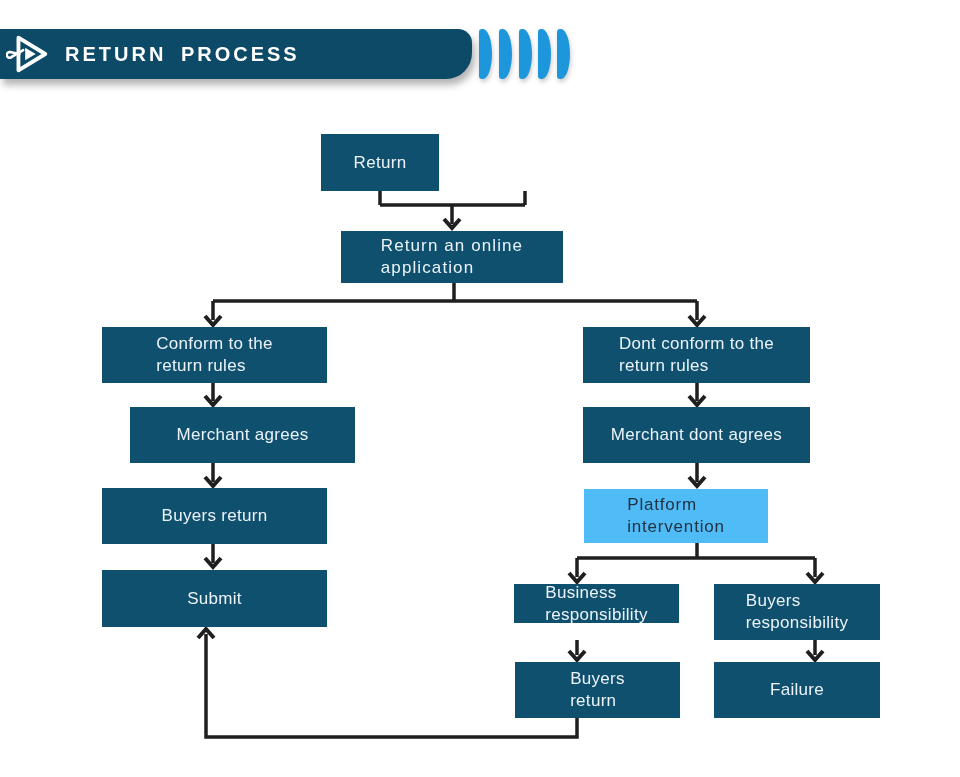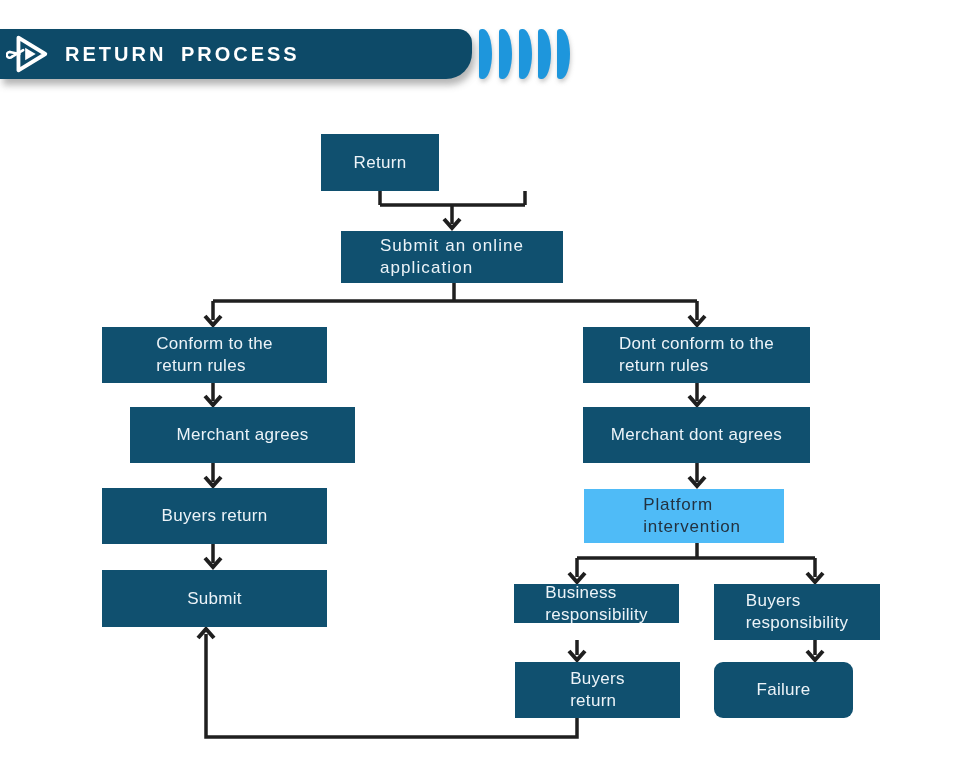--- a/index.html
+++ b/index.html
@@ -35,25 +35,25 @@
   .node.highlight{background:#4fbbf7;color:#233240;}
   .n-return{left:321px;top:134px;width:118px;height:57px;}
   .n-exchanges{left:467px;top:134px;width:115px;height:57px;}
   .n-submit{left:341px;top:231px;width:222px;height:52px;letter-spacing:1.1px;}
   .n-conform{left:102px;top:327px;width:225px;height:56px;}
   .n-merchant-agrees{left:102px;top:407px;width:225px;height:56px;margin-left:28px;}
   .n-buyers-return{left:102px;top:488px;width:225px;height:56px;}
   .n-success{left:102px;top:570px;width:225px;height:57px;}
   .n-dont-conform{left:583px;top:327px;width:227px;height:56px;}
   .n-merchant-dont-agrees{left:583px;top:407px;width:227px;height:56px;}
-  .n-platform{left:584px;top:489px;width:184px;height:54px;letter-spacing:.8px;padding-left:16px;}
+  .n-platform{left:584px;top:489px;width:184px;height:54px;letter-spacing:.8px;}
   .n-business-resp{left:514px;top:584px;width:165px;height:39px;}
   .n-buyers-resp{left:714px;top:584px;width:166px;height:56px;}
   .n-buyers-return-2{left:515px;top:662px;width:165px;height:56px;}
-  .n-failure{left:714px;top:662px;width:139px;height:56px;border-radius:9px;}
+  .n-failure{left:714px;top:662px;width:166px;height:56px;}
 </style>
 </head>
 <body>
 
 <div class="canvas">
 
   <div class="header-bar"></div>
   <svg class="logo" viewBox="0 0 48 48">
     <path d="M13 7 L41 24 L13 41 Z" fill="none" stroke="#ffffff" stroke-width="4" stroke-linejoin="round"></path>
     <path d="M20 17.5 L31 24 L20 30.5 Z" fill="#ffffff"></path>
@@ -84,21 +84,21 @@
       M205 316 L213 325 L221 316   M689 316 L697 325 L705 316
       M205 396 L213 405 L221 396   M689 396 L697 405 L705 396
       M205 477 L213 486 L221 477   M689 477 L697 486 L705 477
       M205 558 L213 567 L221 558
       M569 573 L577 582 L585 573   M807 573 L815 582 L823 573
       M569 651 L577 660 L585 651   M807 651 L815 660 L823 651
       M198 638 L206 629 L214 638"></path>
   </svg>
 
   <div class="node n-return">Return</div>
-  <div class="node n-submit">Submit an online
+  <div class="node n-submit">Return an online
 application</div>
   <div class="node n-conform">Conform to the
 return rules</div>
   <div class="node n-merchant-agrees">Merchant agrees</div>
   <div class="node n-buyers-return">Buyers return</div>
   <div class="node n-success">Submit</div>
   <div class="node n-dont-conform">Dont conform to the
 return rules</div>
   <div class="node n-merchant-dont-agrees">Merchant dont agrees</div>
   <div class="node n-platform highlight">Platform

